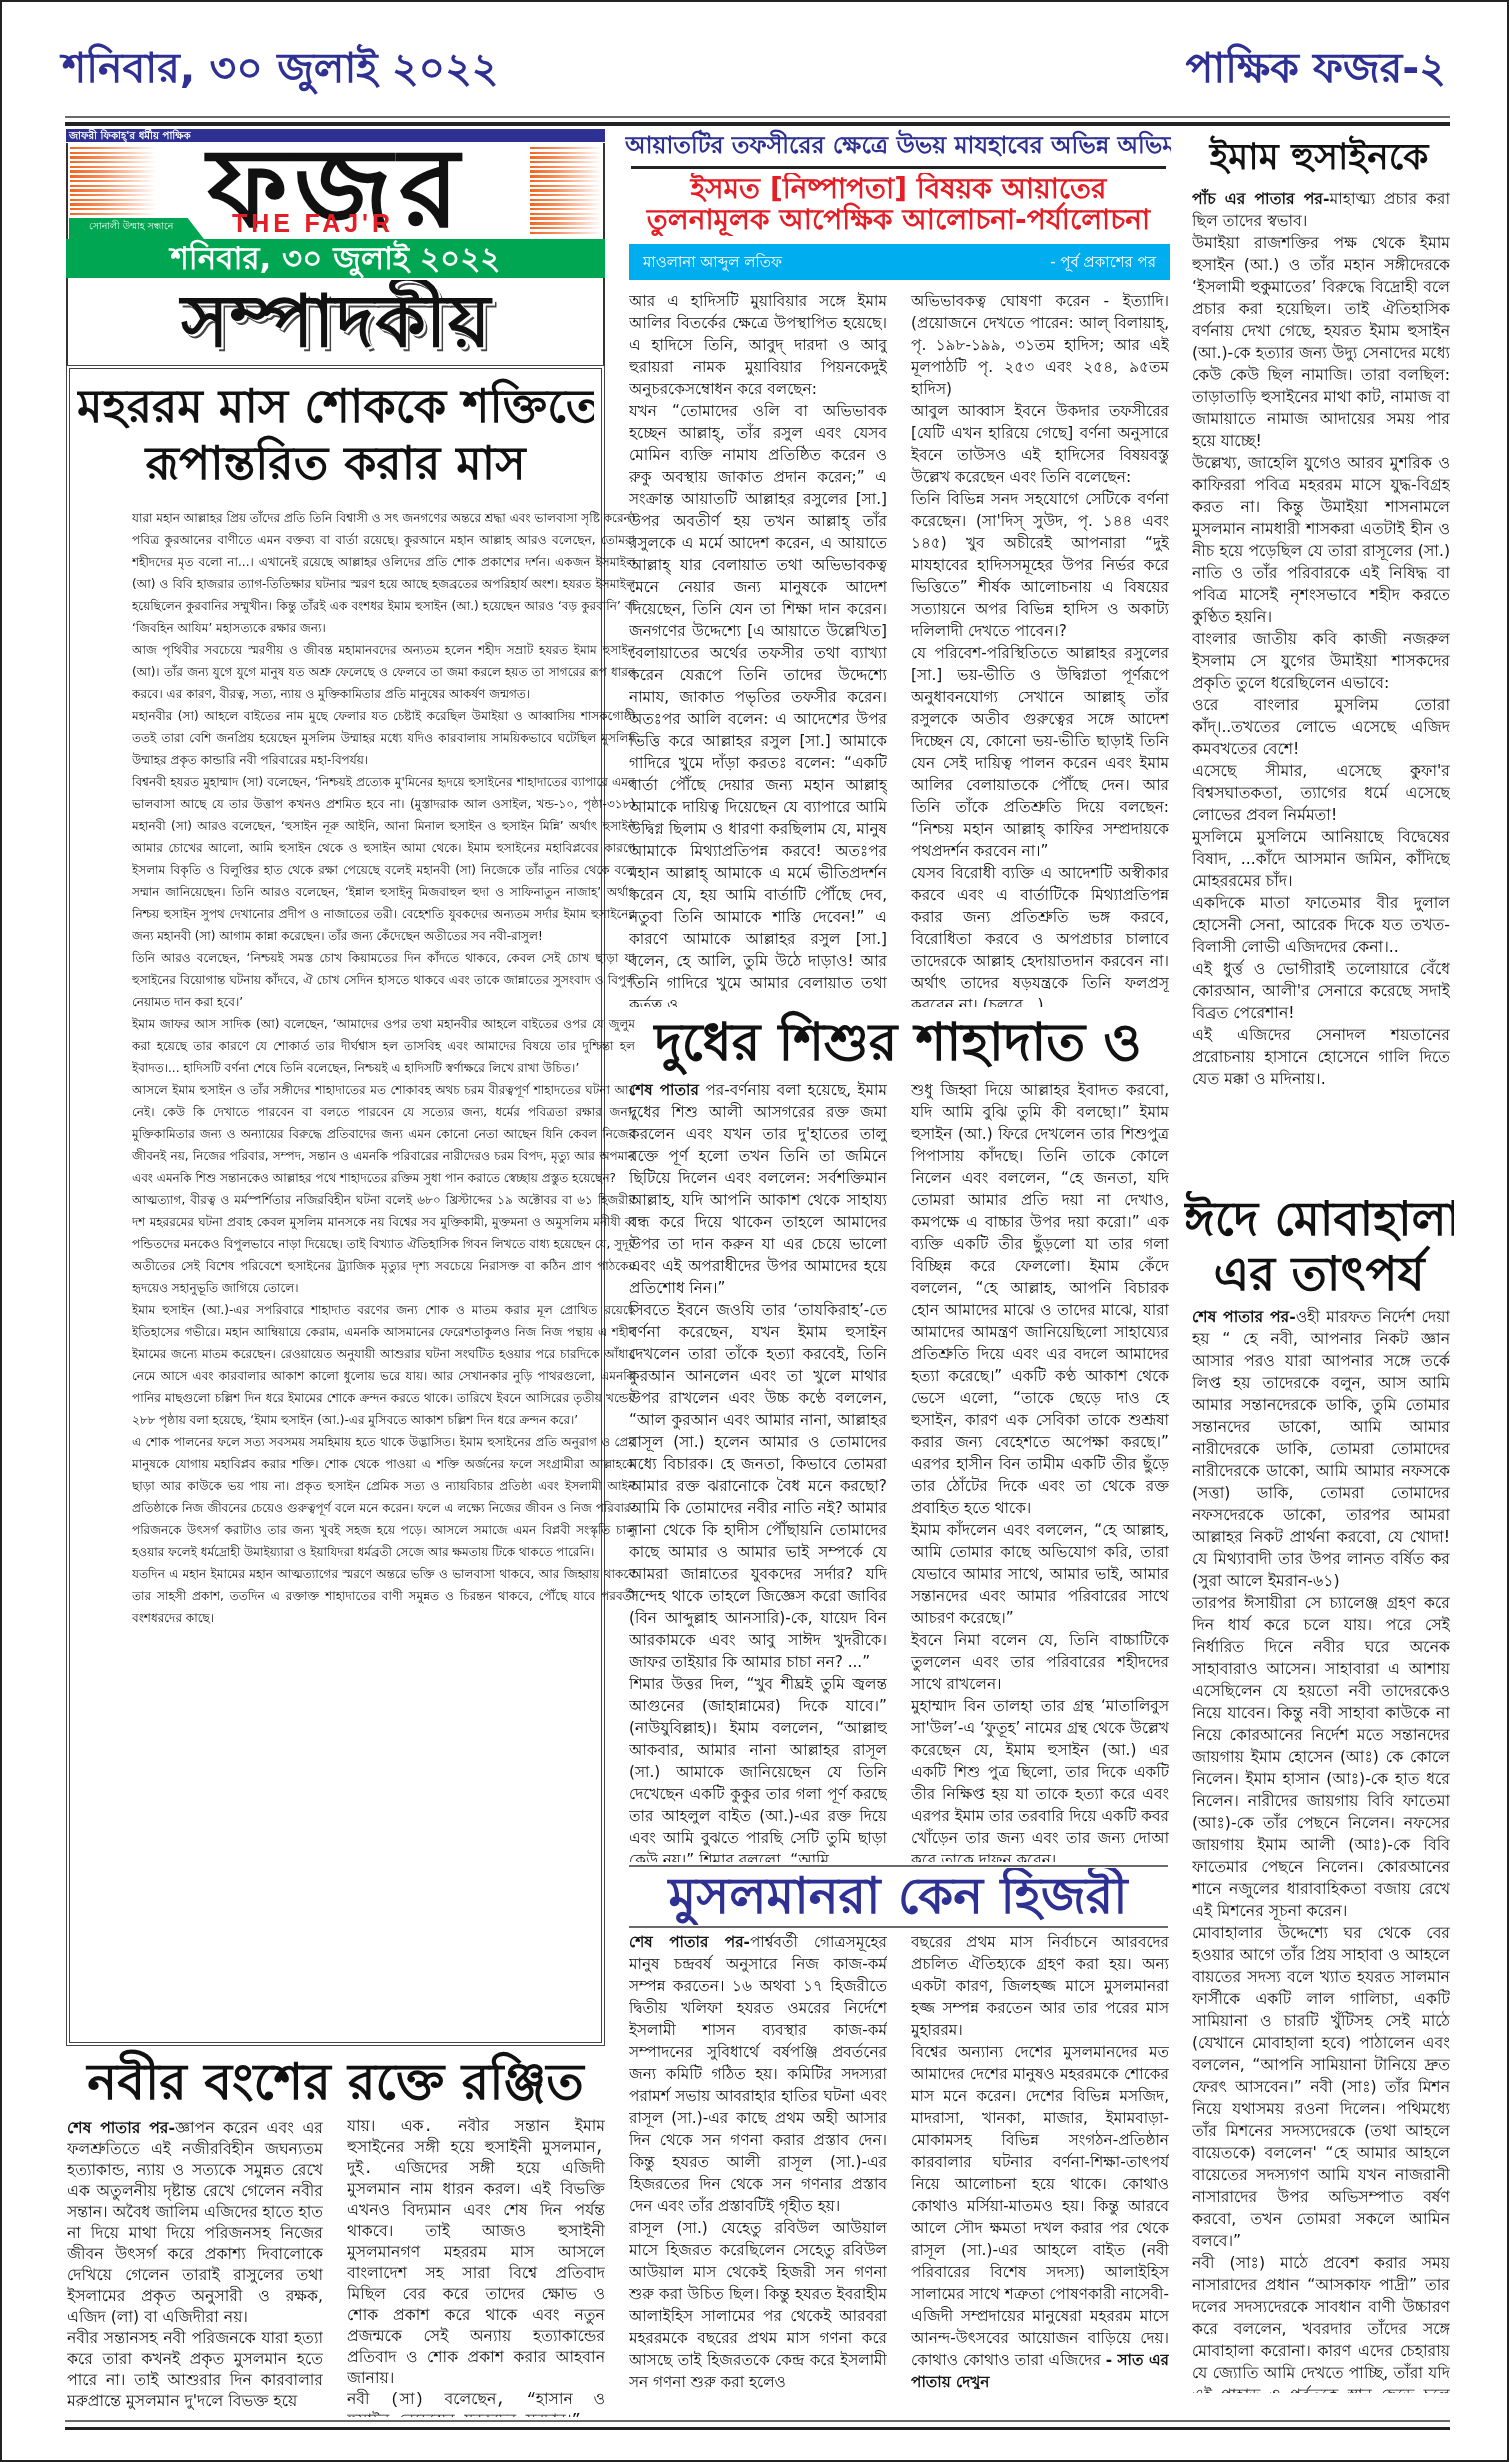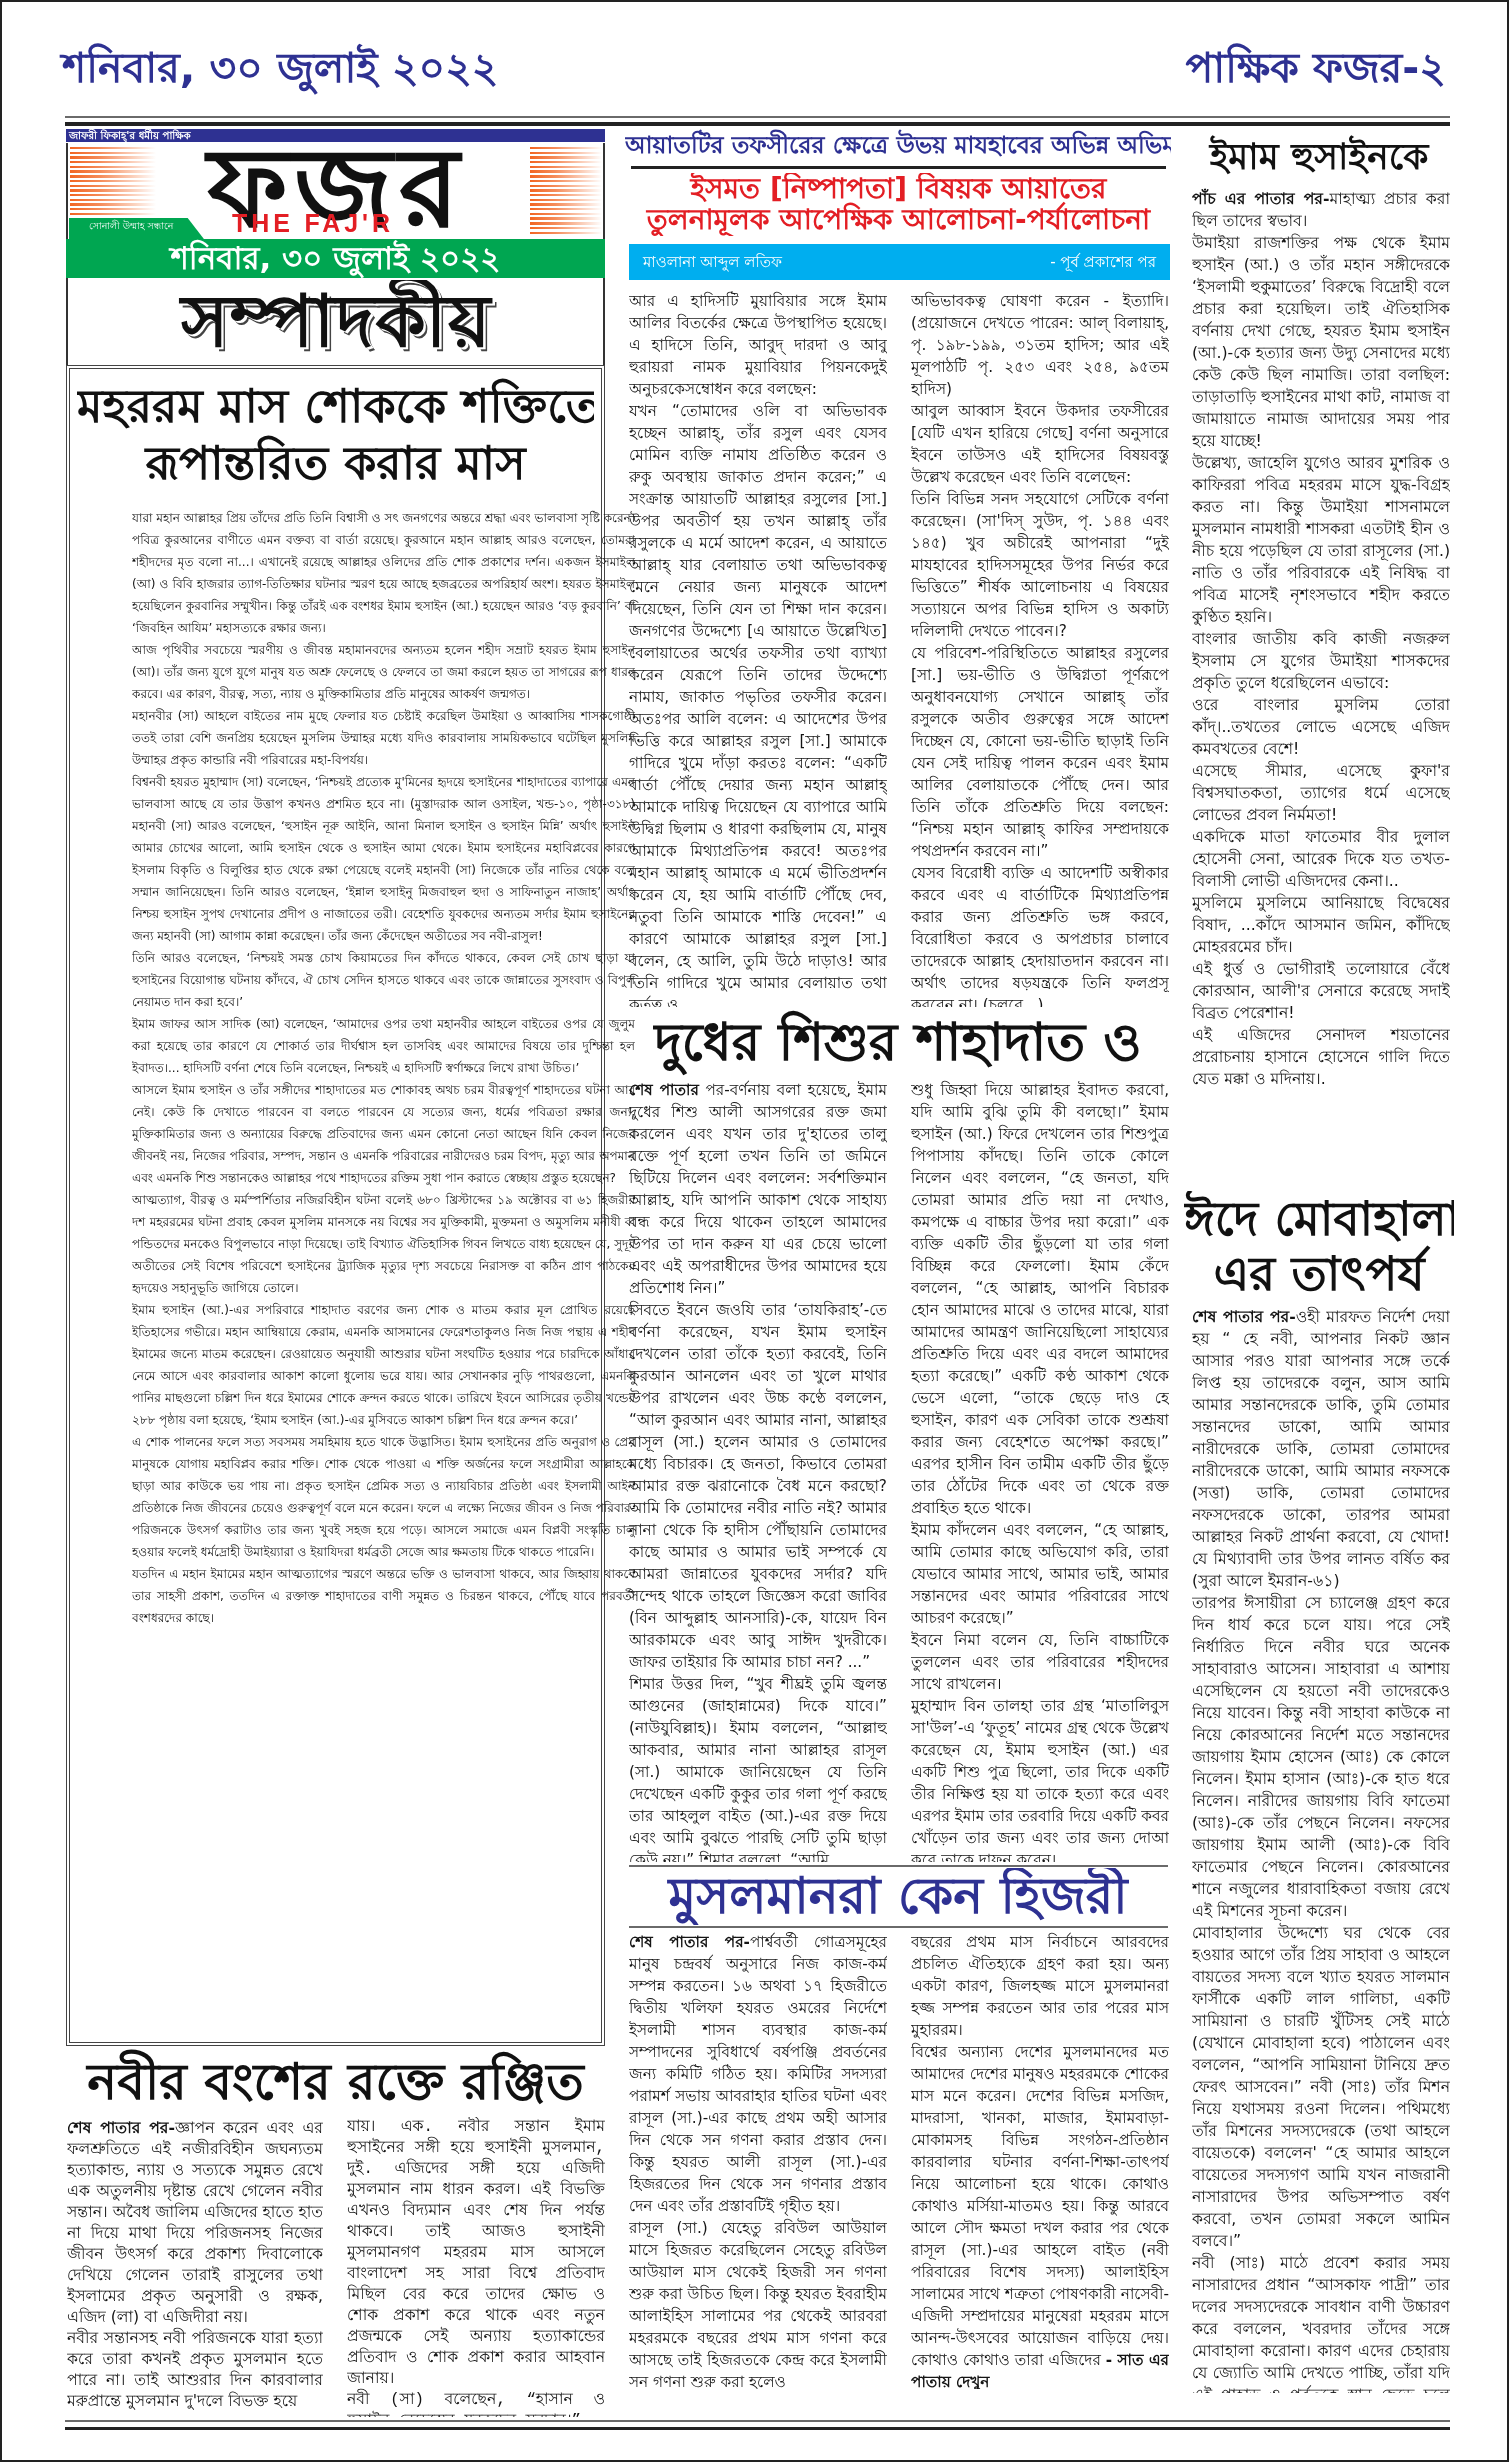--- a/index.html
+++ b/index.html
@@ -138,22 +138,22 @@
   </div>
 
   <div class="abs headline" style="left:1182px; top:127px; width:270px; height:55px; font-size:36px; line-height:55px;">ইমাম হুসাইনকে (আ.) হত্যা</div>
   <div class="abs body r-body" style="left:1190px; top:186px; width:258px; height:1000px;">
     <p><span class="lead">পাঁচ এর পাতার পর-</span><span>মাহাত্ম্য প্রচার করা ছিল তাদের স্বভাব।</span></p>
     <p>উমাইয়া রাজশক্তির পক্ষ থেকে ইমাম হুসাইন (আ.) ও তাঁর মহান সঙ্গীদেরকে ‘ইসলামী হুকুমাতের’ বিরুদ্ধে বিদ্রোহী বলে প্রচার করা হয়েছিল। তাই ঐতিহাসিক বর্ণনায় দেখা গেছে, হযরত ইমাম হুসাইন (আ.)-কে হত্যার জন্য উদ্যু সেনাদের মধ্যে কেউ কেউ ছিল নামাজি। তারা বলছিল: তাড়াতাড়ি হুসাইনের মাথা কাট, নামাজ বা জামায়াতে নামাজ আদায়ের সময় পার হয়ে যাচ্ছে!</p>
     <p>উল্লেখ্য, জাহেলি যুগেও আরব মুশরিক ও কাফিররা পবিত্র মহররম মাসে যুদ্ধ-বিগ্রহ করত না। কিন্তু উমাইয়া শাসনামলে মুসলমান নামধারী শাসকরা এতটাই হীন ও নীচ হয়ে পড়েছিল যে তারা রাসূলের (সা.) নাতি ও তাঁর পরিবারকে এই নিষিদ্ধ বা পবিত্র মাসেই নৃশংসভাবে শহীদ করতে কুণ্ঠিত হয়নি।</p>
     <p>বাংলার জাতীয় কবি কাজী নজরুল ইসলাম সে যুগের উমাইয়া শাসকদের প্রকৃতি তুলে ধরেছিলেন এভাবে:</p>
     <p>ওরে বাংলার মুসলিম তোরা কাঁদ্।..তখতের লোভে এসেছে এজিদ কমবখতের বেশে!</p>
     <p>এসেছে সীমার, এসেছে কুফা'র বিশ্বসঘাতকতা, ত্যাগের ধর্মে এসেছে লোভের প্রবল নির্মমতা!</p>
+    <p>মুসলিমে মুসলিমে আনিয়াছে বিদ্বেষের বিষাদ, ...কাঁদে আসমান জমিন, কাঁদিছে মোহররমের চাঁদ।</p>
     <p>একদিকে মাতা ফাতেমার বীর দুলাল হোসেনী সেনা, আরেক দিকে যত তখত-বিলাসী লোভী এজিদদের কেনা।..</p>
-    <p>মুসলিমে মুসলিমে আনিয়াছে বিদ্বেষের বিষাদ, ...কাঁদে আসমান জমিন, কাঁদিছে মোহররমের চাঁদ।</p>
     <p>এই ধুর্ত্ত ও ভোগীরাই তলোয়ারে বেঁধে কোরআন, আলী'র সেনারে করেছে সদাই বিব্রত পেরেশান!</p>
     <p>এই এজিদের সেনাদল শয়তানের প্ররোচনায় হাসানে হোসেনে গালি দিতে যেত মক্কা ও মদিনায়।.</p>
   </div>
 
   <div class="abs headline" style="left:1182px; top:1189px; width:270px; height:112px; font-size:47px; line-height:55px;">
     <div>ঈদে মোবাহালা</div>
     <div>এর তাৎপর্য</div>
   </div>
   <div class="abs body r-body" style="left:1190px; top:1304px; width:258px; height:1087px;">
     <p><span class="lead">শেষ পাতার পর-</span><span>ওহী মারফত নির্দেশ দেয়া হয় “ হে নবী, আপনার নিকট জ্ঞান আসার পরও যারা আপনার সঙ্গে তর্কে লিপ্ত হয় তাদেরকে বলুন, আস আমি আমার সন্তানদেরকে ডাকি, তুমি তোমার সন্তানদের ডাকো, আমি আমার নারীদেরকে ডাকি, তোমরা তোমাদের নারীদেরকে ডাকো, আমি আমার নফসকে (সত্তা) ডাকি, তোমরা তোমাদের নফসদেরকে ডাকো, তারপর আমরা আল্লাহর নিকট প্রার্থনা করবো, যে খোদা! যে মিথ্যাবাদী তার উপর লানত বর্ষিত কর (সুরা আলে ইমরান-৬১)</span></p>

